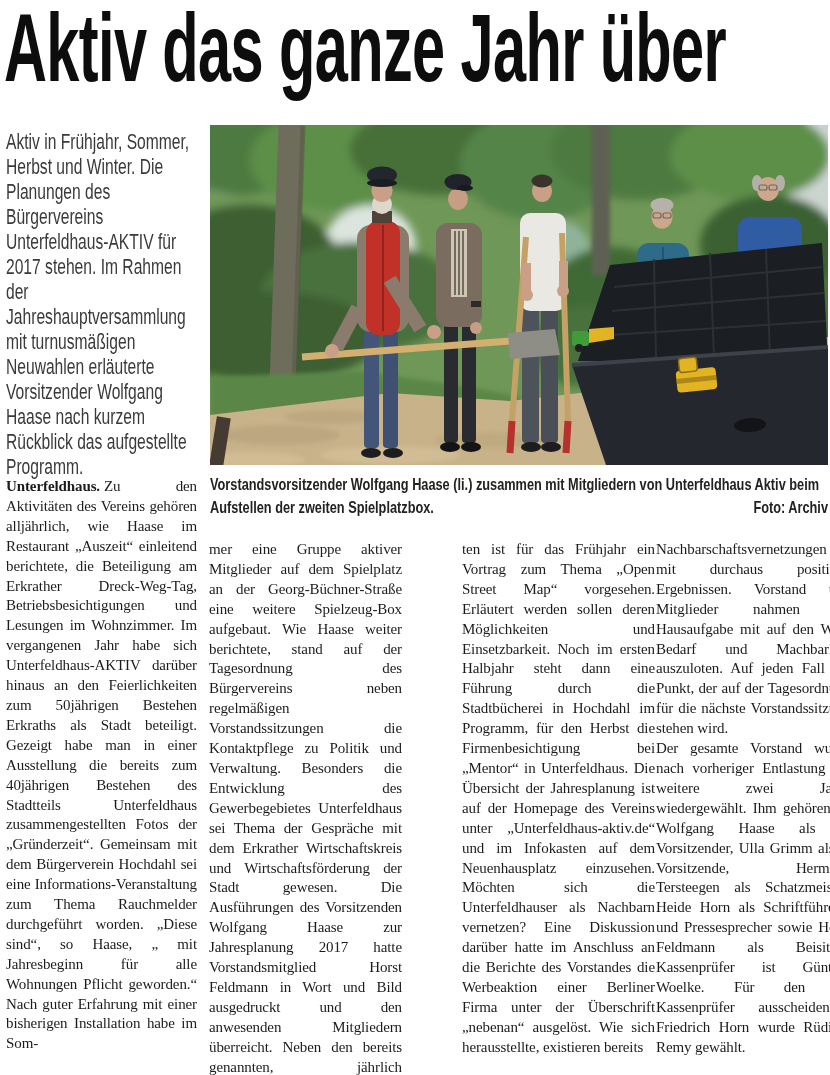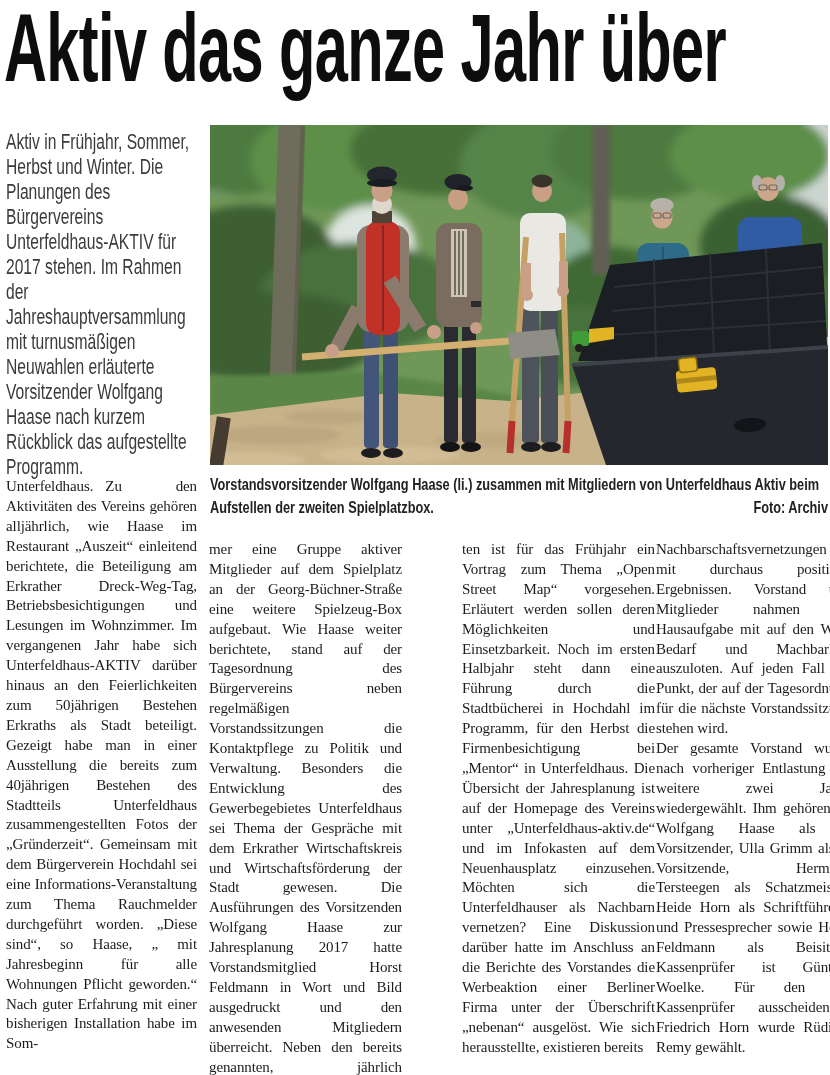--- a/index.html
+++ b/index.html
@@ -28,21 +28,21 @@
   .credit{position:absolute;right:0;top:23px;}
   .col{
     position:absolute;top:540px;height:535px;width:193px;overflow:hidden;
     font-family:"Liberation Serif",serif;font-size:15px;line-height:19.9px;
     text-align:justify;color:#1b1b1b;letter-spacing:-0.1px;
   }
   .col1{left:6px;top:477px;height:598px;width:191px;}
   .col2{left:209px;}
   .col3{left:418px;margin-left:44px;}
   .col4{left:656px;width:195px;white-space:pre-line;}
-  .lead{font-weight:normal;margin-right:12px;}
+  .lead{font-weight:bold;margin-right:4px;}
 </style>
 </head>
 <body>
 
 <h1 class="headline">Aktiv das ganze Jahr über</h1>
 
 <div class="intro-wrap">
   <p class="intro">Aktiv in Frühjahr, Sommer, Herbst und Winter. Die Planungen des Bürgervereins Unterfeldhaus-AKTIV für 2017 stehen. Im Rahmen der Jahreshauptversammlung mit turnusmäßigen Neuwahlen erläuterte Vorsitzender Wolfgang Haase nach kurzem Rückblick das aufgestellte Programm.</p>
 </div>
 

